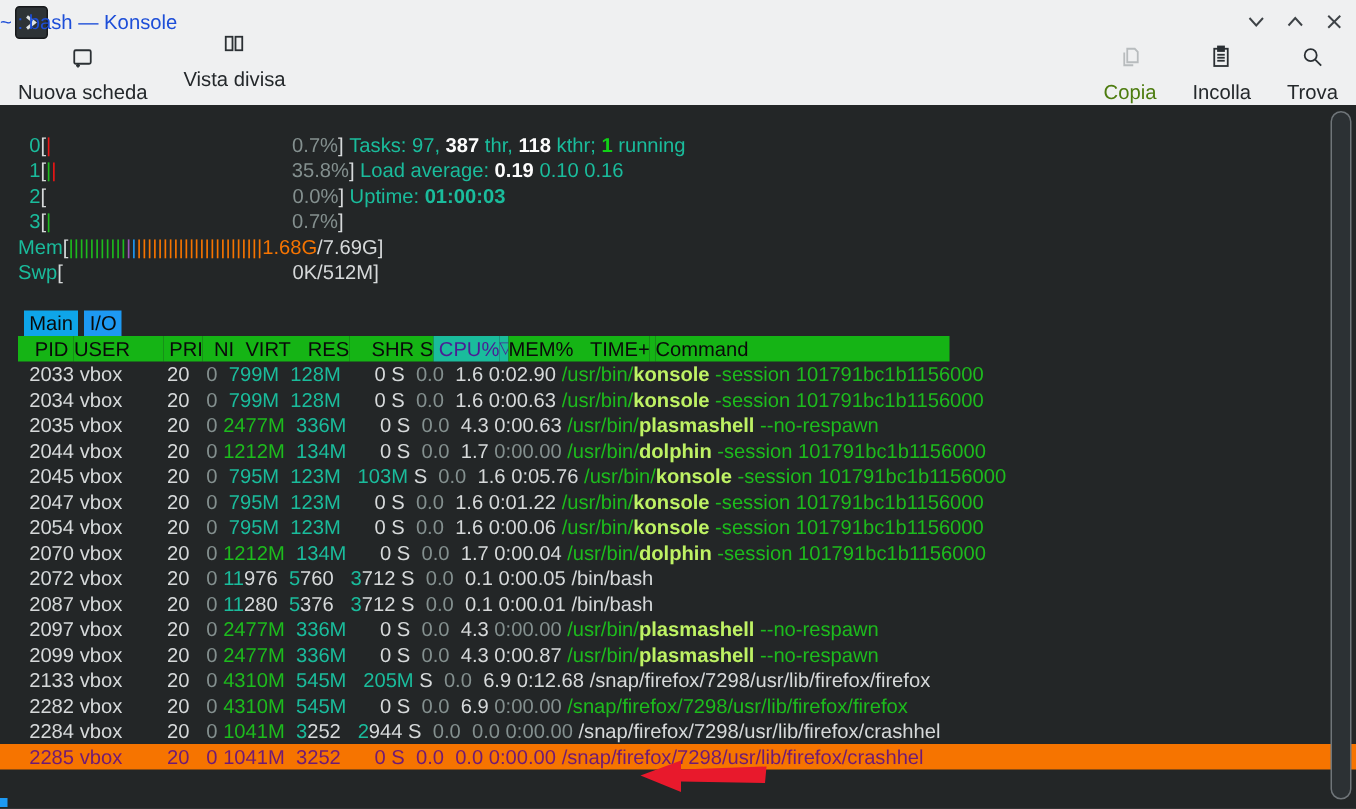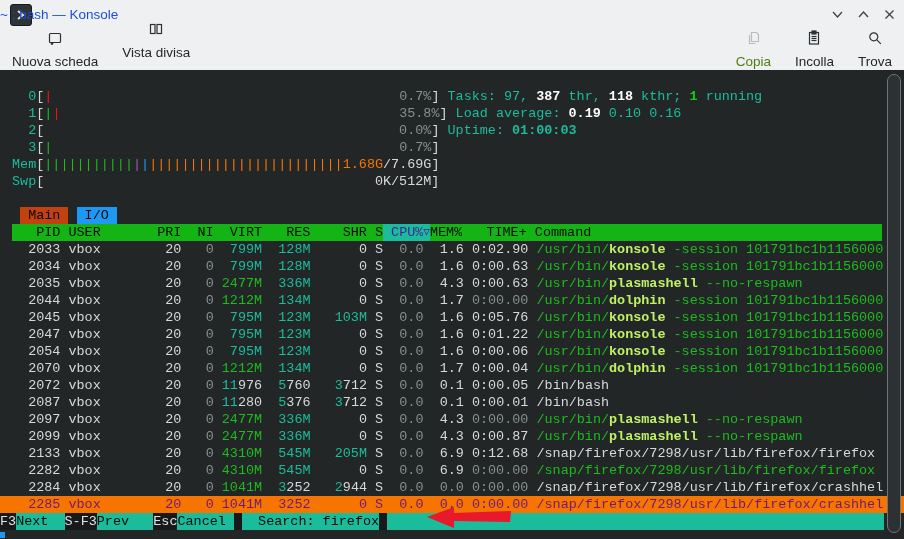--- a/index.html
+++ b/index.html
@@ -22,33 +22,33 @@
   .tbtn svg{width:16px;height:16px;stroke:#2b3034;stroke-width:1.2;fill:none;}
   .tbtn .mchev{width:9px;height:9px;stroke:#4a5054;}
   .tbtn .below{position:absolute;left:72%;bottom:-4px;}
   .tbtn.disabled{color:#4d7c0f;}
   .tbtn.disabled svg{stroke:#b8bcbe;}
   .tspacer{flex:1;}
   
   .term{position:absolute;top:70px;left:0;width:904px;height:469px;background:#232627;}
   .screen{position:absolute;top:18px;left:0;width:904px;}
   .tl{height:17px;line-height:17px;white-space:pre;padding-left:12px;
-      font-family:Liberation Mono, monospace;font-size:13.45px;color:#d6d9da;}
+      font-family:Liberation Sans, sans-serif;font-size:13.45px;color:#d6d9da;}
   .tl span{vertical-align:top;}
   .w{color:#d6d9da}.wb{color:#fcfcfc;font-weight:bold}
   .t{color:#1abc9c}.tb{color:#1abc9c;font-weight:bold}
   .g{color:#1dbb1d}.gb{color:#11d116;font-weight:bold}
   .dim{color:#84908f}
   .o{color:#f67400}.ob{color:#bef264;font-weight:bold}
   .red{color:#ed1515}.mag{color:#9b59b6}.blu{color:#1d99f3}
   .sel{color:#701a75}
   .hdr,.hdrsel,.tabg,.tabb,.fk,.fb{display:inline-block;height:17px;white-space:pre;}
   .hdr{background:#15b415;color:#0a0a0a}
   .hdrsel{background:#1abc9c;color:#4c1d95}
-  .tabg{background:#c2410c;color:#0a0a0a}
+  .tabg{background:#0ea5e9;color:#0a0a0a}
   .tabb{background:#1d99f3;color:#0a0a0a}
   .rowsel{background:#f67400;}
   .fnbar{padding-left:0;background:#1abc9c;width:884px;}
   .fk{background:#17191b;color:#dfe2e3}
   .fb{background:#1abc9c;color:#0b0b0b}
   .arr{display:inline-block;width:1ch;font-size:11px;line-height:17px;}
   
   .sb{position:absolute;right:3px;top:4px;width:12px;height:457px;border:1px solid #6f7579;
       border-radius:7px;background:#2c3134;}
   .redarrow{position:absolute;left:421px;top:504px;width:95px;height:28px;}
@@ -149,21 +149,20 @@
         <div class="tl"><span class="w">  </span><span class="w">2054</span><span class="w"> </span><span class="w"></span><span class="w">vbox</span><span class="w">      </span><span class="w">  </span><span class="w">20</span><span class="dim">   </span><span class="dim">0</span><span class="w">  </span><span class="t">795M</span><span class="w">  </span><span class="t">123M</span><span class="w">      </span><span class="w">0</span><span class="w"> </span><span class="w">S</span><span class="dim">  </span><span class="dim">0.0</span><span class="w"> </span><span class="w"></span><span class="w"> </span><span class="w">1.6</span><span class="w"> </span><span class="w"></span><span class="w"></span><span class="w">0:00.06</span><span class="w"> </span><span class="w"></span><span class="g">/usr/bin/</span><span class="ob">konsole</span><span class="g"> -session 101791bc1b1156000</span><span class="w"></span></div>
         <div class="tl"><span class="w">  </span><span class="w">2070</span><span class="w"> </span><span class="w"></span><span class="w">vbox</span><span class="w">      </span><span class="w">  </span><span class="w">20</span><span class="dim">   </span><span class="dim">0</span><span class="w"> </span><span class="g">1212M</span><span class="w">  </span><span class="t">134M</span><span class="w">      </span><span class="w">0</span><span class="w"> </span><span class="w">S</span><span class="dim">  </span><span class="dim">0.0</span><span class="w"> </span><span class="w"></span><span class="w"> </span><span class="w">1.7</span><span class="w"> </span><span class="w"></span><span class="w"></span><span class="w">0:00.04</span><span class="w"> </span><span class="w"></span><span class="g">/usr/bin/</span><span class="ob">dolphin</span><span class="g"> -session 101791bc1b1156000</span><span class="w"></span></div>
         <div class="tl"><span class="w">  </span><span class="w">2072</span><span class="w"> </span><span class="w"></span><span class="w">vbox</span><span class="w">      </span><span class="w">  </span><span class="w">20</span><span class="dim">   </span><span class="dim">0</span><span class="w"> </span><span class="t">11</span><span class="w">976</span><span class="w">  </span><span class="t">5</span><span class="w">760</span><span class="w">   </span><span class="t">3</span><span class="w">712</span><span class="w"> </span><span class="w">S</span><span class="dim">  </span><span class="dim">0.0</span><span class="w"> </span><span class="w"></span><span class="w"> </span><span class="w">0.1</span><span class="w"> </span><span class="w"></span><span class="w"></span><span class="w">0:00.05</span><span class="w"> </span><span class="w"></span><span class="w">/bin/bash</span><span class="w">                                  </span></div>
         <div class="tl"><span class="w">  </span><span class="w">2087</span><span class="w"> </span><span class="w"></span><span class="w">vbox</span><span class="w">      </span><span class="w">  </span><span class="w">20</span><span class="dim">   </span><span class="dim">0</span><span class="w"> </span><span class="t">11</span><span class="w">280</span><span class="w">  </span><span class="t">5</span><span class="w">376</span><span class="w">   </span><span class="t">3</span><span class="w">712</span><span class="w"> </span><span class="w">S</span><span class="dim">  </span><span class="dim">0.0</span><span class="w"> </span><span class="w"></span><span class="w"> </span><span class="w">0.1</span><span class="w"> </span><span class="w"></span><span class="w"></span><span class="w">0:00.01</span><span class="w"> </span><span class="w"></span><span class="w">/bin/bash</span><span class="w">                                  </span></div>
         <div class="tl"><span class="w">  </span><span class="w">2097</span><span class="w"> </span><span class="w"></span><span class="w">vbox</span><span class="w">      </span><span class="w">  </span><span class="w">20</span><span class="dim">   </span><span class="dim">0</span><span class="w"> </span><span class="g">2477M</span><span class="w">  </span><span class="t">336M</span><span class="w">      </span><span class="w">0</span><span class="w"> </span><span class="w">S</span><span class="dim">  </span><span class="dim">0.0</span><span class="w"> </span><span class="w"></span><span class="w"> </span><span class="w">4.3</span><span class="w"> </span><span class="w"></span><span class="w"></span><span class="dim">0:00.00</span><span class="w"> </span><span class="w"></span><span class="g">/usr/bin/</span><span class="ob">plasmashell</span><span class="g"> --no-respawn</span><span class="w">          </span></div>
         <div class="tl"><span class="w">  </span><span class="w">2099</span><span class="w"> </span><span class="w"></span><span class="w">vbox</span><span class="w">      </span><span class="w">  </span><span class="w">20</span><span class="dim">   </span><span class="dim">0</span><span class="w"> </span><span class="g">2477M</span><span class="w">  </span><span class="t">336M</span><span class="w">      </span><span class="w">0</span><span class="w"> </span><span class="w">S</span><span class="dim">  </span><span class="dim">0.0</span><span class="w"> </span><span class="w"></span><span class="w"> </span><span class="w">4.3</span><span class="w"> </span><span class="w"></span><span class="w"></span><span class="w">0:00.87</span><span class="w"> </span><span class="w"></span><span class="g">/usr/bin/</span><span class="ob">plasmashell</span><span class="g"> --no-respawn</span><span class="w">          </span></div>
         <div class="tl"><span class="w">  </span><span class="w">2133</span><span class="w"> </span><span class="w"></span><span class="w">vbox</span><span class="w">      </span><span class="w">  </span><span class="w">20</span><span class="dim">   </span><span class="dim">0</span><span class="w"> </span><span class="g">4310M</span><span class="w">  </span><span class="t">545M</span><span class="w">   </span><span class="t">205M</span><span class="w"> </span><span class="w">S</span><span class="dim">  </span><span class="dim">0.0</span><span class="w"> </span><span class="w"></span><span class="w"> </span><span class="w">6.9</span><span class="w"> </span><span class="w"></span><span class="w"></span><span class="w">0:12.68</span><span class="w"> </span><span class="w"></span><span class="w">/snap/firefox/7298/usr/lib/firefox/firefox</span><span class="w"> </span></div>
         <div class="tl"><span class="w">  </span><span class="w">2282</span><span class="w"> </span><span class="w"></span><span class="w">vbox</span><span class="w">      </span><span class="w">  </span><span class="w">20</span><span class="dim">   </span><span class="dim">0</span><span class="w"> </span><span class="g">4310M</span><span class="w">  </span><span class="t">545M</span><span class="w">      </span><span class="w">0</span><span class="w"> </span><span class="w">S</span><span class="dim">  </span><span class="dim">0.0</span><span class="w"> </span><span class="w"></span><span class="w"> </span><span class="w">6.9</span><span class="w"> </span><span class="w"></span><span class="w"></span><span class="dim">0:00.00</span><span class="w"> </span><span class="w"></span><span class="g">/snap/firefox/7298/usr/lib/firefox/firefox</span><span class="w"> </span></div>
         <div class="tl"><span class="w">  </span><span class="w">2284</span><span class="w"> </span><span class="w"></span><span class="w">vbox</span><span class="w">      </span><span class="w">  </span><span class="w">20</span><span class="dim">   </span><span class="dim">0</span><span class="w"> </span><span class="g">1041M</span><span class="w">  </span><span class="t">3</span><span class="w">252</span><span class="w">   </span><span class="t">2</span><span class="w">944</span><span class="w"> </span><span class="w">S</span><span class="dim">  </span><span class="dim">0.0</span><span class="w"> </span><span class="w"></span><span class="w"> </span><span class="dim">0.0</span><span class="w"> </span><span class="w"></span><span class="w"></span><span class="dim">0:00.00</span><span class="w"> </span><span class="w"></span><span class="w">/snap/firefox/7298/usr/lib/firefox/crashhel</span><span class="w"></span></div>
         <div class="tl rowsel"><span class="sel">  </span><span class="sel">2285</span><span class="sel"> </span><span class="sel"></span><span class="sel">vbox</span><span class="sel">      </span><span class="sel">  </span><span class="sel">20</span><span class="sel">   </span><span class="sel">0</span><span class="sel"> </span><span class="sel">1041M</span><span class="sel">  </span><span class="sel">3252</span><span class="sel">      </span><span class="sel">0</span><span class="sel"> </span><span class="sel">S</span><span class="sel">  </span><span class="sel">0.0</span><span class="sel"> </span><span class="sel"></span><span class="sel"> </span><span class="sel">0.0</span><span class="sel"> </span><span class="sel"></span><span class="sel"></span><span class="sel">0:00.00</span><span class="sel"> </span><span class="sel"></span><span class="sel">/snap/firefox/7298/usr/lib/firefox/crashhel</span><span class="sel"></span></div>
-        <div class="tl fnbar"><span class="fk">F3</span><span class="fb">Next  </span><span class="fk">S-F3</span><span class="fb">Prev   </span><span class="fk">Esc</span><span class="fb">Cancel </span><span class="fk"> </span><span class="fb">  Search: firefox</span><span class="fk"> </span></div>
       </div>
     <div class="sb"></div>
   </div>
 
   <svg class="redarrow" viewBox="0 0 95 28">
     <polygon points="6,13 33,3 33,9 90,7 89,18 33,17 33,24" fill="#e8192c"></polygon>
   </svg>
   <div class="bluesq"></div>
 </div>
 

